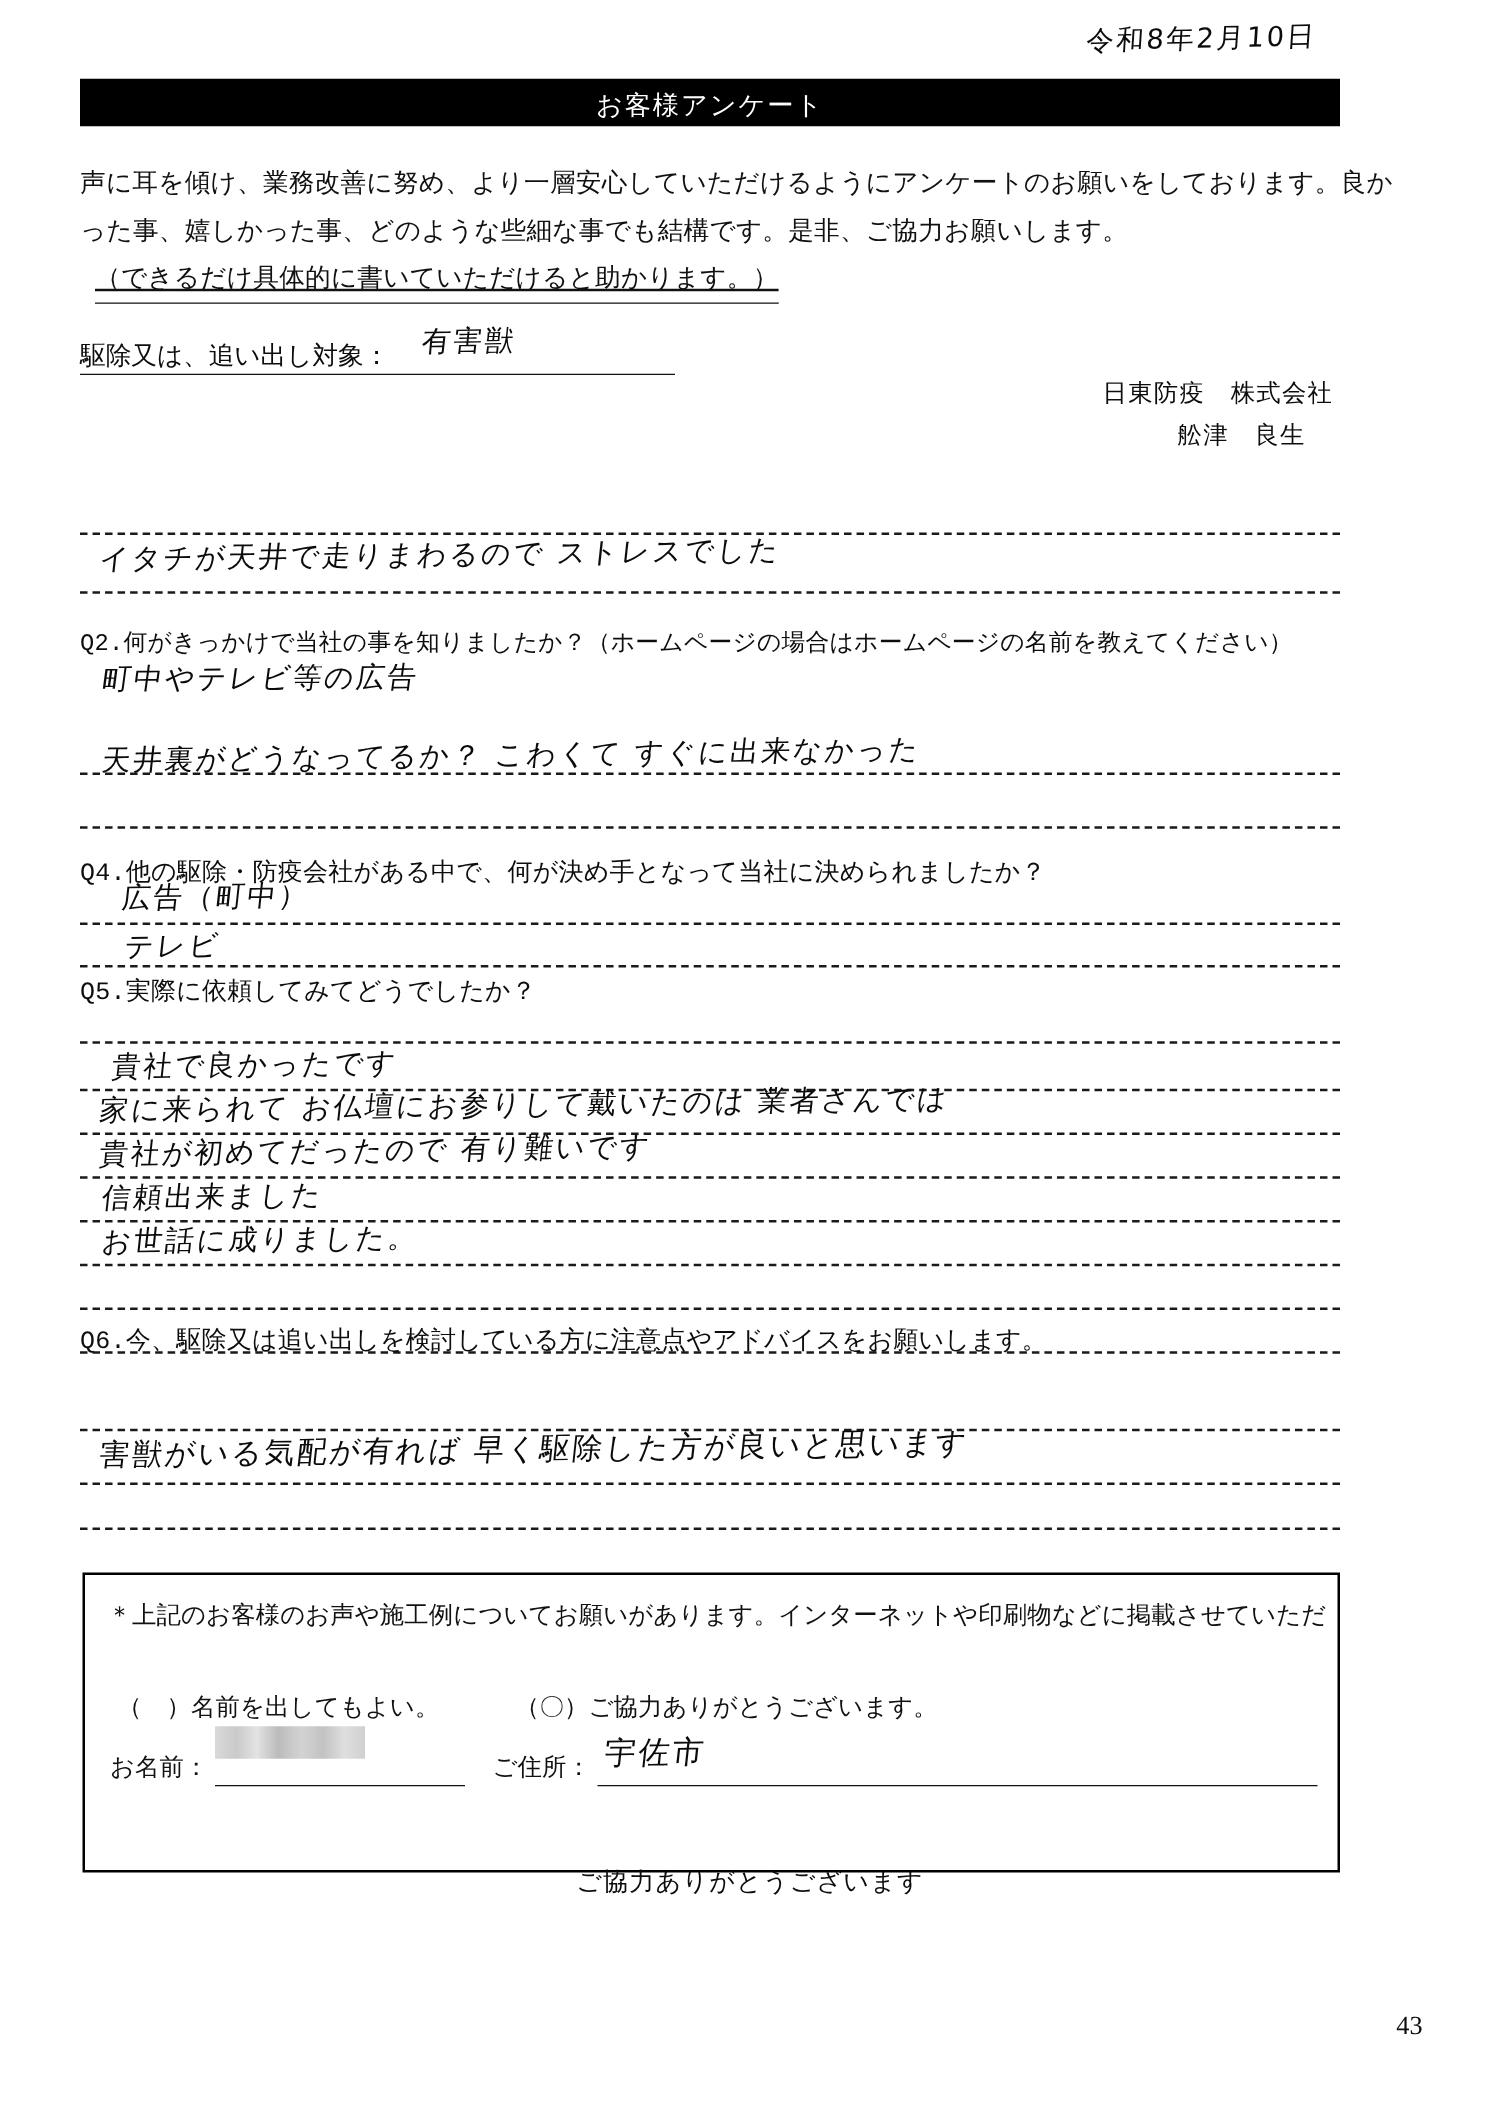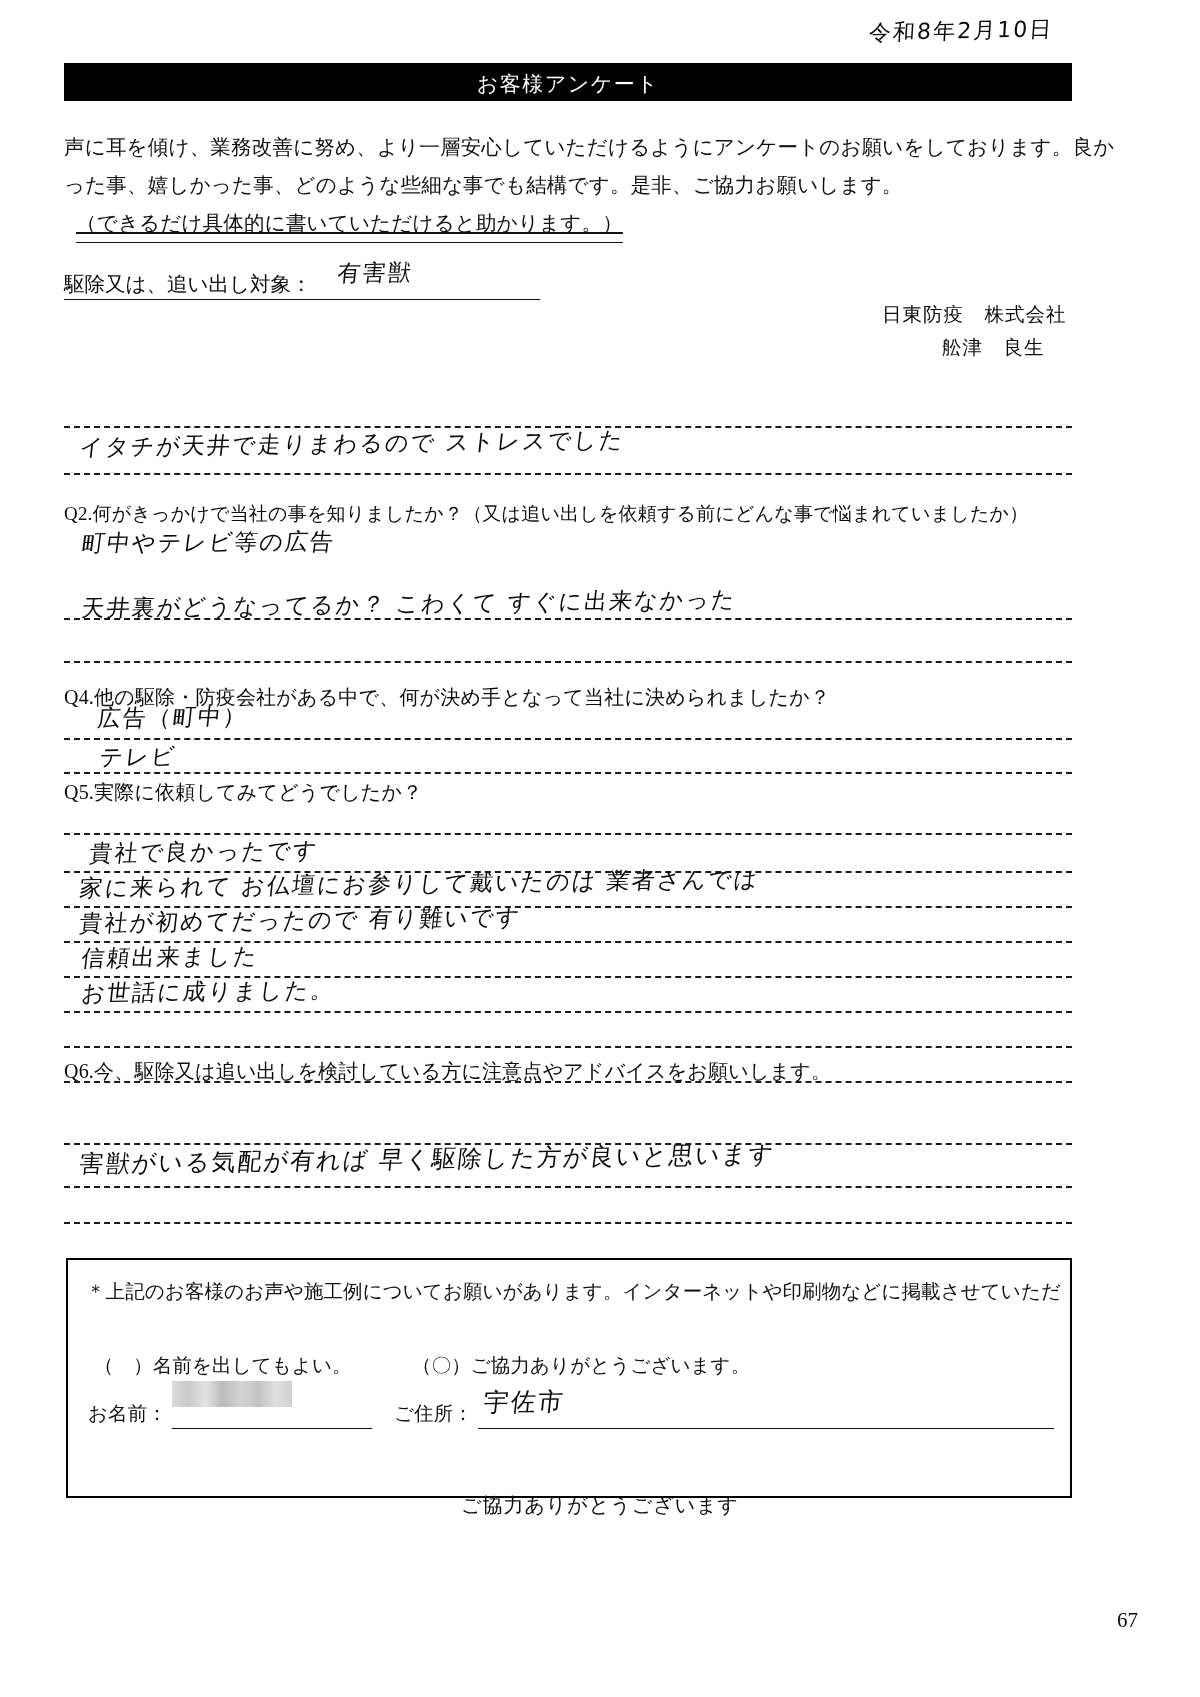--- a/index.html
+++ b/index.html
@@ -29,21 +29,21 @@
     transform-origin: left bottom;
     letter-spacing: 2px;
     white-space: nowrap;
     font-weight: 400;
   }
   .hw2 { transform: skewX(-5deg) rotate(-1.2deg); }
   .hw3 { transform: skewX(-8deg) rotate(-0.4deg); }
 
   
   .pr {
-    font-family: Liberation Serif, serif;
+    font-family: Liberation Mono, monospace;
     color: #0d0d0d;
     white-space: nowrap;
   }
 
   .abs { position: absolute; }
 
   
   #title-band {
     position: absolute;
     left: 64px;
@@ -188,21 +188,21 @@
   <div class="abs hw" style="left:336px; top:258px; font-size:23px;">有害獣</div>
   <div class="solid-rule" style="left:64px; top:299px; width:476px;"></div>
 
   <div class="sig pr" style="left:882px; top:301px;">日東防疫　株式会社</div>
   <div class="sig pr" style="left:942px; top:334px;">舩津　良生</div>
 
   <div class="rule" style="left:64px; top:426px; width:1008px;"></div>
   <div class="ans hw" style="left:78px; top:432px;">イタチが天井で走りまわるので ストレスでした</div>
   <div class="rule" style="left:64px; top:473px; width:1008px;"></div>
 
-  <div class="abs pr q" style="left:64px; top:501px; font-size:19px;">Q2.何がきっかけで当社の事を知りましたか？（又は追い出しを依頼する前にどんな事で悩まれていましたか）</div>
+  <div class="abs pr q" style="left:64px; top:501px; font-size:19px;">Q2.何がきっかけで当社の事を知りましたか？（ホームページの場合はホームページの名前を教えてください）</div>
   <div class="ans hw hw3" style="left:80px; top:528px;">町中やテレビ等の広告</div>
 
   <div class="rule" style="left:64px; top:618px; width:1008px;"></div>
   <div class="ans hw" style="left:80px; top:593px;">天井裏がどうなってるか？ こわくて すぐに出来なかった</div>
   <div class="rule" style="left:64px; top:661px; width:1008px;"></div>
 
   <div class="abs pr q" style="left:64px; top:684px;">Q4.他の駆除・防疫会社がある中で、何が決め手となって当社に決められましたか？</div>
   <div class="ans hw" style="left:96px; top:703px;">広告（町中）</div>
   <div class="rule" style="left:64px; top:738px; width:1008px;"></div>
   <div class="ans hw" style="left:98px; top:742px;">テレビ</div>
@@ -244,15 +244,15 @@
     <div class="solid-rule" style="left:104px; top:168px; width:200px;"></div>
 
     <div class="cb-line" style="left:326px; top:140px;">ご住所：</div>
     <div class="abs hw" style="left:414px; top:126px; font-size:25px;">宇佐市</div>
     <div class="solid-rule" style="left:410px; top:168px; width:576px;"></div>
   </div>
 
   <div id="name-redaction"></div>
 
   <div id="footer-thanks" class="pr">ご協力ありがとうございます</div>
-  <div id="page-number" class="pr">67</div>
+  <div id="page-number" class="pr">43</div>
 
 </div>
 
 </body></html>

